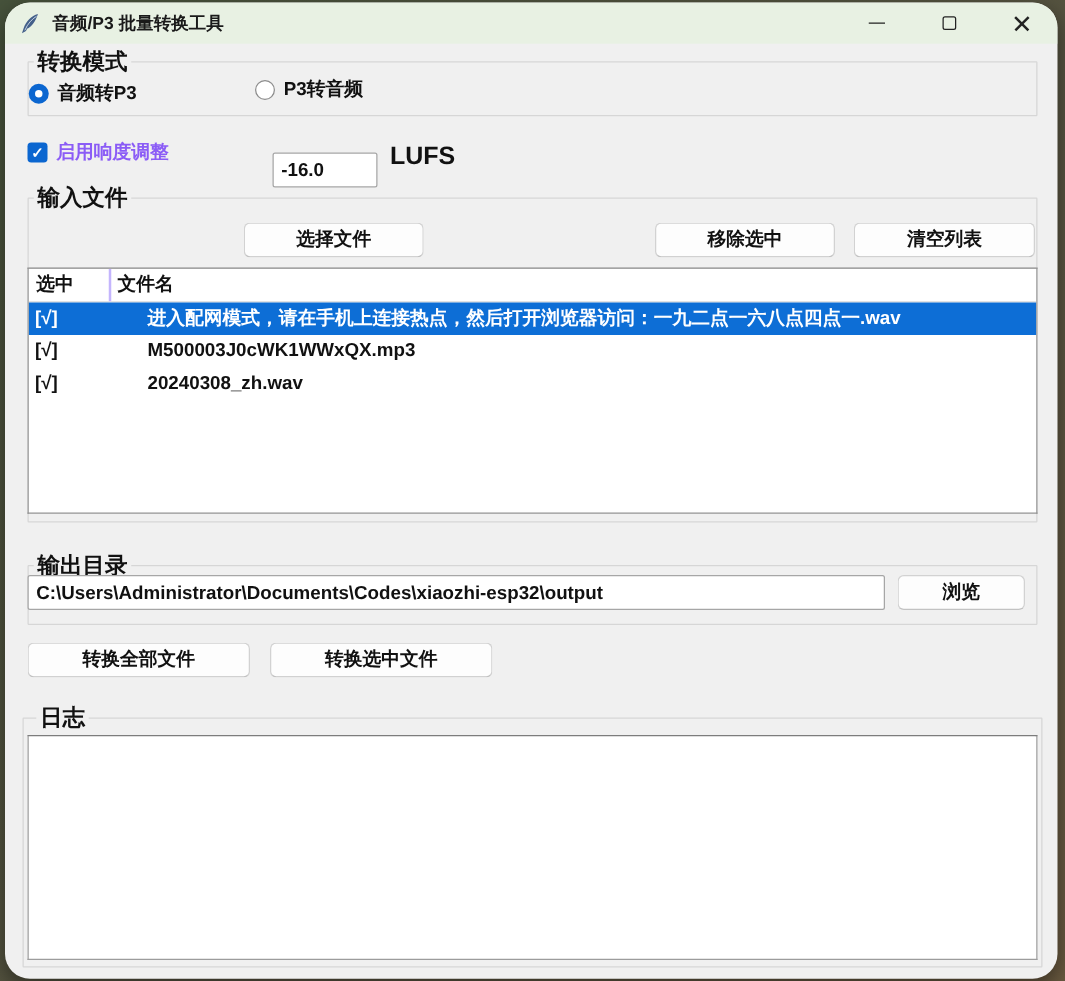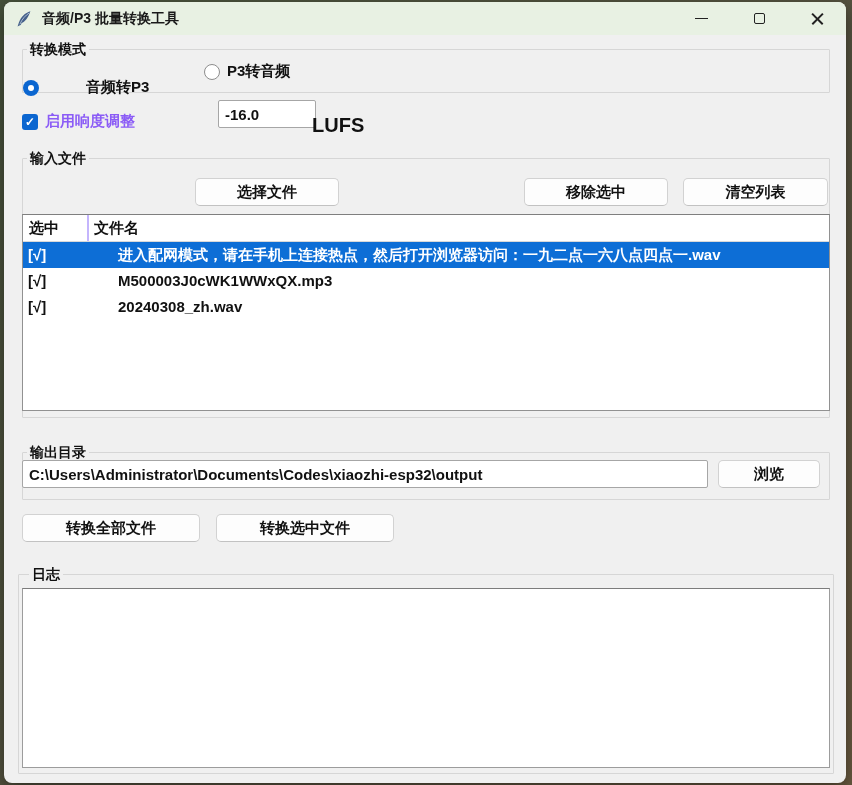--- a/index.html
+++ b/index.html
@@ -3,21 +3,21 @@
 <meta charset="utf-8">
 <style>
   * { margin:0; padding:0; box-sizing:border-box; }
   html,body { width:852px; height:785px; overflow:hidden; }
   body {
     font-family:"Liberation Sans", sans-serif;
     background:linear-gradient(135deg,#46523b 0%,#565340 55%,#6a5a40 100%);
   }
   .window {
     position:absolute; left:4px; top:2px; width:842px; height:781px;
-    background:#f0f0f0; border-radius:8px;
+    background:#f0f0f0; border-radius:20px;
     box-shadow:0 6px 18px rgba(0,0,0,.45);
     overflow:hidden;
   }
   
   .titlebar {
     position:absolute; left:0; top:0; width:100%; height:33px;
     background:#e8f1e3; display:flex; align-items:center;
   }
   .app-icon { width:18px; height:18px; margin-left:11px; }
   .title-text { margin-left:9px; font-size:14px; font-weight:700; color:#1a1a1a; }
@@ -28,21 +28,21 @@
   .glyph-close { position:relative; width:13px; height:13px; }
   .glyph-close::before,.glyph-close::after {
     content:""; position:absolute; left:-1px; top:5.6px; width:15px; height:1.7px; background:#222;
   }
   .glyph-close::before { transform:rotate(45deg); }
   .glyph-close::after  { transform:rotate(-45deg); }
   
   .groupbox { position:absolute; border:1px solid #d6d6d6; border-radius:1px; }
   .group-label {
     position:absolute; top:-10px; left:4px; padding:0 3px;
-    background:#f0f0f0; font-size:14px; font-weight:700; color:#111; line-height:18px;
+    background:#f0f0f0; font-size:18px; font-weight:700; color:#111; line-height:18px;
   }
   
   .radio-opt { position:absolute; display:flex; align-items:center; cursor:default; }
   .radio-circ { width:16px; height:16px; border-radius:50%; position:relative; flex:0 0 auto; }
   .radio-on  { background:#0b66d0; }
   .radio-on::after { content:""; position:absolute; left:5px; top:5px; width:6px; height:6px; border-radius:50%; background:#fff; }
   .radio-off { background:#fff; border:1px solid #8d8d8d; }
   .radio-label { margin-left:7px; font-size:15px; font-weight:700; color:#111; }
   
   .checkbox-row { position:absolute; display:flex; align-items:center; }
@@ -100,34 +100,34 @@
         </div>
       <div class="win-btn">
           <span class="glyph-close"></span>
         </div>
     </div>
   </div>
 
   <div class="groupbox" style="left:18px; top:47px; width:808px; height:44px;">
     <span class="group-label">转换模式</span>
   </div>
-  <div class="radio-opt" style="left:19px; top:76px;gap:40px;">
+  <div class="radio-opt" style="left:19px; top:63px;">
     <span class="radio-circ radio-on"></span>
     <span class="radio-label">音频转P3</span>
   </div>
   <div class="radio-opt" style="left:200px; top:60px;">
     <span class="radio-circ radio-off"></span>
     <span class="radio-label">P3转音频</span>
   </div>
 
   <div class="checkbox-row" style="left:18px; top:110px;">
     <span class="check-sq">✓</span>
     <span class="check-label">启用响度调整</span>
   </div>
-  <input class="entry" style="left: 214px; top: 98px; width: 98px; height: 28px;" value="-16.0">
+  <input class="entry" style="left: 214px; top: 120px; width: 84px; height: 28px;" value="-16.0">
   <span class="unit-label" style="left:308px; top:112px;">LUFS</span>
 
   <div class="groupbox" style="left:18px; top:156px; width:808px; height:260px;">
     <span class="group-label">输入文件</span>
   </div>
   <div class="btn" style="left:191px; top:176px; width:144px; height:28px;">选择文件</div>
   <div class="btn" style="left:520px; top:176px; width:144px; height:28px;">移除选中</div>
   <div class="btn" style="left:679px; top:176px; width:145px; height:28px;">清空列表</div>
 
   <div class="filetable" style="left:18px; top:212px; width:808px; height:197px;">

